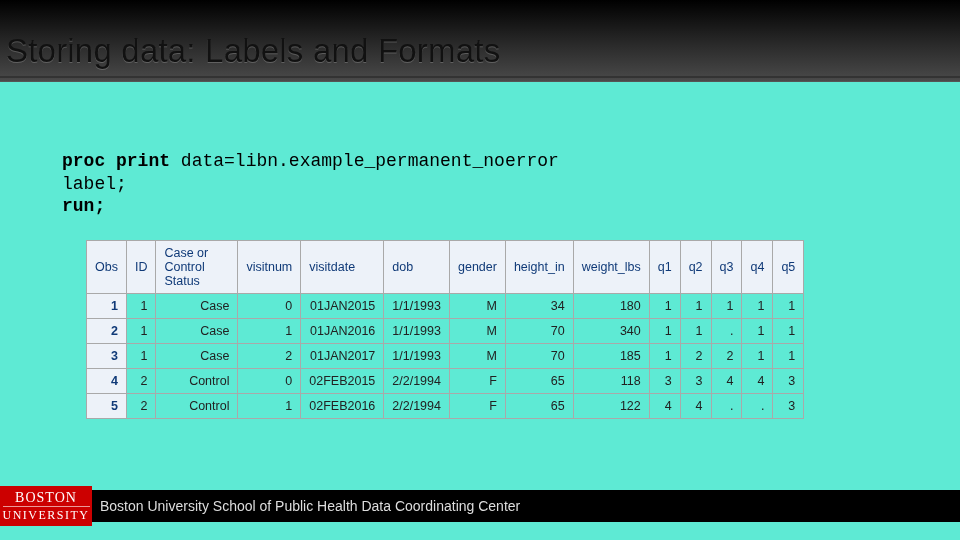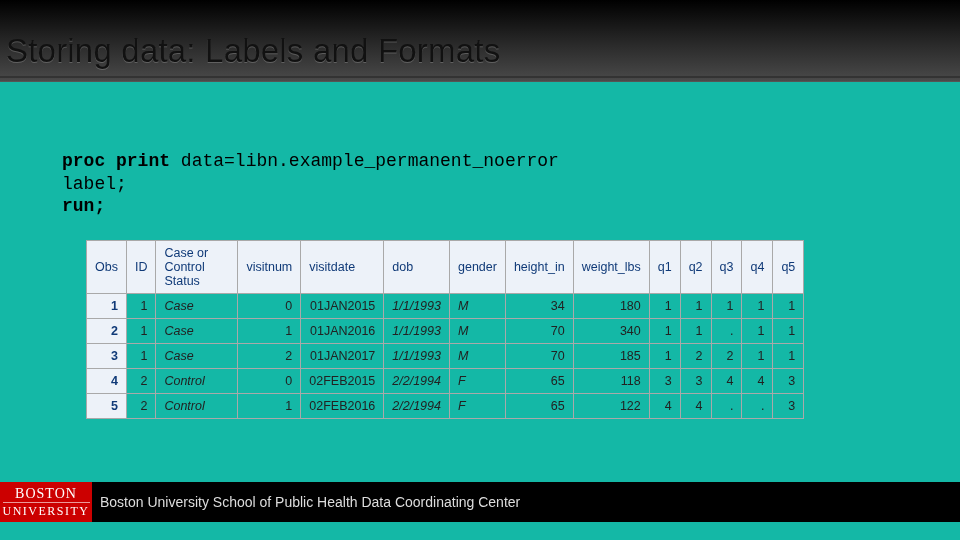--- a/index.html
+++ b/index.html
@@ -1,17 +1,17 @@
 <!DOCTYPE html>
 <html><head>
 <meta charset="utf-8">
 <style>
   * { box-sizing: border-box; margin: 0; padding: 0; }
   html, body { width: 960px; height: 540px; overflow: hidden; font-family: "Segoe UI", Arial, sans-serif; background: #fff; }
-  .slide { width: 960px; height: 540px; position: relative; background: #14b8a6; }
+  .slide { width: 960px; height: 540px; position: relative; background: #5eead4; }
   .titlebar {
     height: 82px;
     background: linear-gradient(to bottom, #000 0%, #2a2a2a 55%, #4a4a4a 100%);
     border-bottom: 1px solid #555;
   }
   .title {
     font-size: 33px;
     font-weight: 300;
     color: #111;
     position: absolute;
@@ -46,31 +46,31 @@
     white-space: nowrap;
   }
   table.sas th {
     background: #edf2f9;
     color: #103a78;
     font-weight: normal;
     text-align: left;
     vertical-align: middle;
   }
   table.sas td { color: #222; text-align: right; }
-  table.sas td.l { text-align: left; font-style: italic; }
+  table.sas td.l { text-align: right; }
   table.sas td.obs {
     background: #edf2f9;
     color: #103a78;
     font-weight: bold;
     text-align: right;
   }
   .footer {
     position: absolute;
     left: 0; right: 0; bottom: 18px;
-    height: 40px;
+    height: 32px;
     background: #000;
     display: flex;
     align-items: center;
   }
   .bu-logo {
     width: 92px; height: 40px;
     background: #c00;
     display: flex;
     flex-direction: column;
     justify-content: center;

